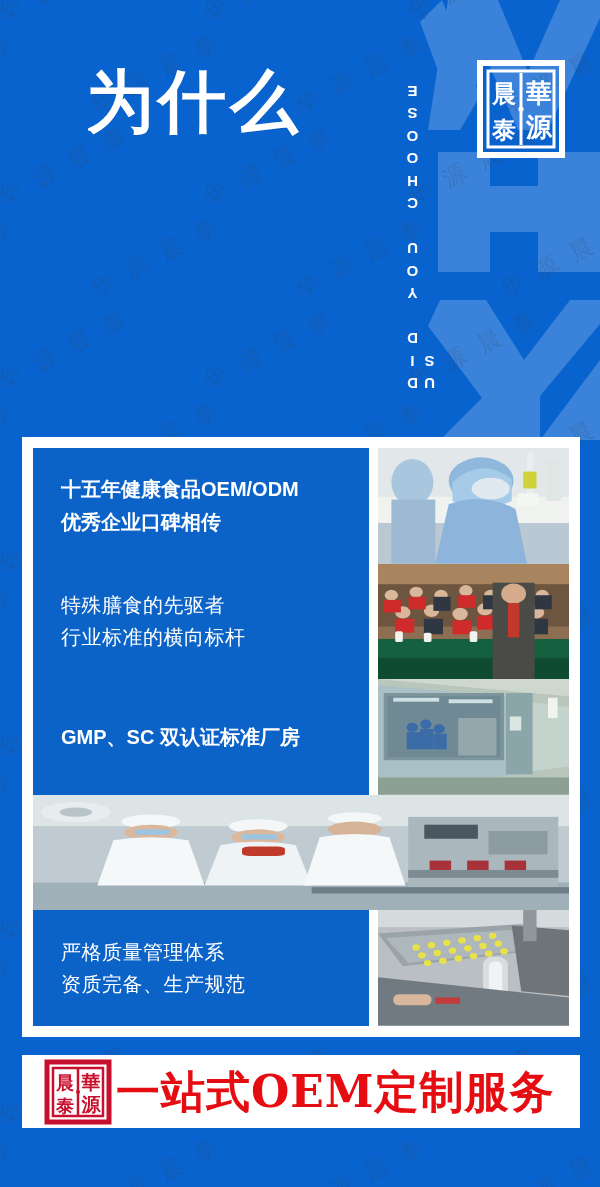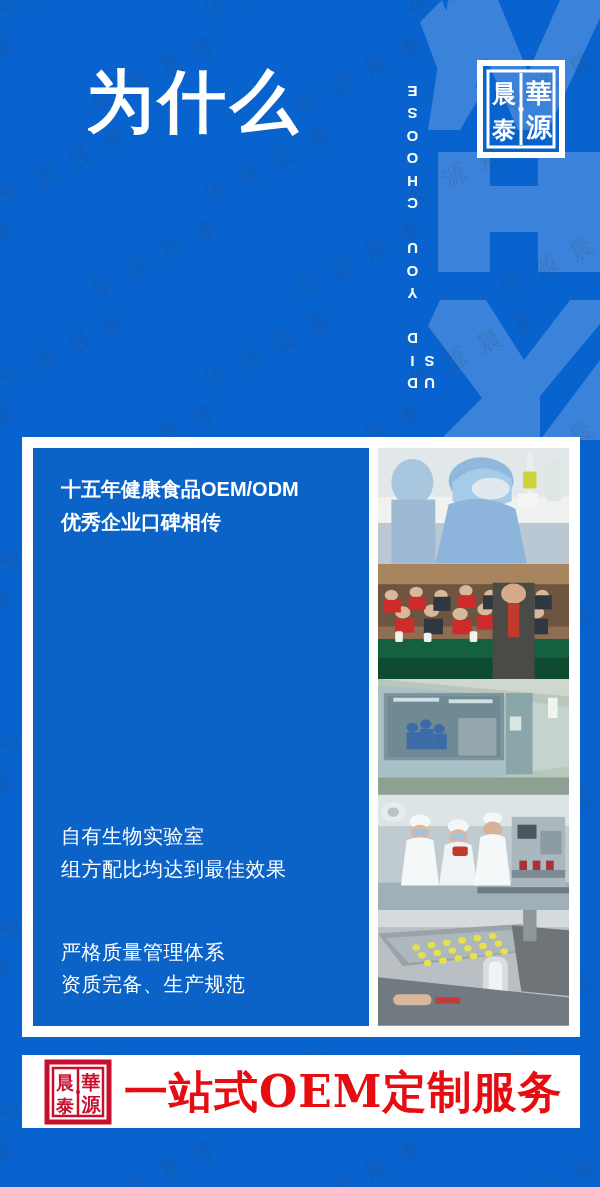--- a/index.html
+++ b/index.html
@@ -177,21 +177,21 @@
     margin-left: 22px;
   }
   .footer-seal svg { display: block; }
 
   .footer-text {
     color: #e60d12;
     font-family: "DejaVu Serif", "Liberation Serif", serif;
     font-weight: 700;
     font-size: 44px;
     letter-spacing: 1px;
-    margin-left: 12px;
+    margin-left: 4px;
     white-space: nowrap;
     line-height: 1;
   }
 </style>
 </head>
 <body>
 
 <div id="poster">
 
   <div class="bg-why">
@@ -308,20 +308,22 @@
             <rect x="156" y="6" width="7" height="64" fill="#e9eeee"></rect>
             <rect x="152" y="30" width="14" height="22" rx="3" fill="#cfd23a"></rect>
             <rect x="146" y="58" width="22" height="16" rx="3" fill="#f3f6f3"></rect>
             <rect x="176" y="14" width="16" height="54" rx="4" fill="#dfe7e4"></rect>
           </svg>
         </div>
       </div>
 
       <div class="card">
         <div class="card-text">
+          <div class="card-line">特殊膳食的先驱者</div>
+          <div class="card-line">行业标准的横向标杆</div>
         </div>
         <div class="card-photo">
           <svg viewBox="0 0 200 148" preserveAspectRatio="none" aria-hidden="true">
             <rect width="200" height="148" fill="#8d6e52"></rect>
             <rect width="200" height="26" fill="#a8855f"></rect>
             <rect y="26" width="200" height="54" fill="#6e5540"></rect>
             <g fill="#d8b79a">
               <circle cx="14" cy="40" r="7"></circle>
                 <circle cx="40" cy="36" r="7"></circle>
                 <circle cx="66" cy="40" r="7"></circle>
@@ -361,20 +363,21 @@
             </g>
             <rect x="120" y="24" width="44" height="124" fill="#4a4a46"></rect>
             <circle cx="142" cy="38" r="13" fill="#d6ab8c"></circle>
             <path d="M136 50 l12 0 l0 44 l-12 0 z" fill="#c0392b"></path>
           </svg>
         </div>
       </div>
 
       <div class="card">
         <div class="card-text">
+          <div class="card-line bold">GMP、SC 双认证标准厂房</div>
         </div>
         <div class="card-photo">
           <svg viewBox="0 0 200 148" preserveAspectRatio="none" aria-hidden="true">
             <rect width="200" height="148" fill="#cfd8cf"></rect>
             <polygon points="0,0 200,22 200,126 0,148" fill="#b9c6bb"></polygon>
             <polygon points="0,8 150,24 150,122 0,140" fill="#a9c1c6"></polygon>
             <rect x="6" y="18" width="126" height="86" fill="#7d949c"></rect>
             <rect x="10" y="22" width="118" height="78" fill="#6f8a94"></rect>
             <g fill="#cfe0e3">
               <rect x="16" y="24" width="48" height="5"></rect>
@@ -392,24 +395,20 @@
             <rect x="134" y="18" width="28" height="104" fill="#8aa6a8"></rect>
             <rect x="138" y="48" width="12" height="18" fill="#d9e6e2"></rect>
             <polygon points="162,30 200,36 200,112 162,118" fill="#c4d3cb"></polygon>
             <rect x="178" y="24" width="10" height="26" fill="#f0f4ee"></rect>
             <rect y="126" width="200" height="22" fill="#8ca093"></rect>
           </svg>
         </div>
       </div>
 
       <div class="card">
-        <div class="card-text">
-          <div class="card-line">自有生物实验室</div>
-          <div class="card-line">组方配比均达到最佳效果</div>
-        </div>
         <div class="card-photo">
           <svg viewBox="0 0 200 148" preserveAspectRatio="none" aria-hidden="true">
             <rect width="200" height="148" fill="#c9d2d6"></rect>
             <rect width="200" height="40" fill="#dde4e6"></rect>
             <rect x="0" y="40" width="200" height="72" fill="#c0cbd1"></rect>
             <rect y="112" width="200" height="36" fill="#9fb0b8"></rect>
             <circle cx="16" cy="22" r="13" fill="#e7ecee"></circle>
             <circle cx="16" cy="22" r="6" fill="#b9c4c8"></circle>
             <g>
               <ellipse cx="44" cy="34" rx="11" ry="9" fill="#f4f7f8"></ellipse>

